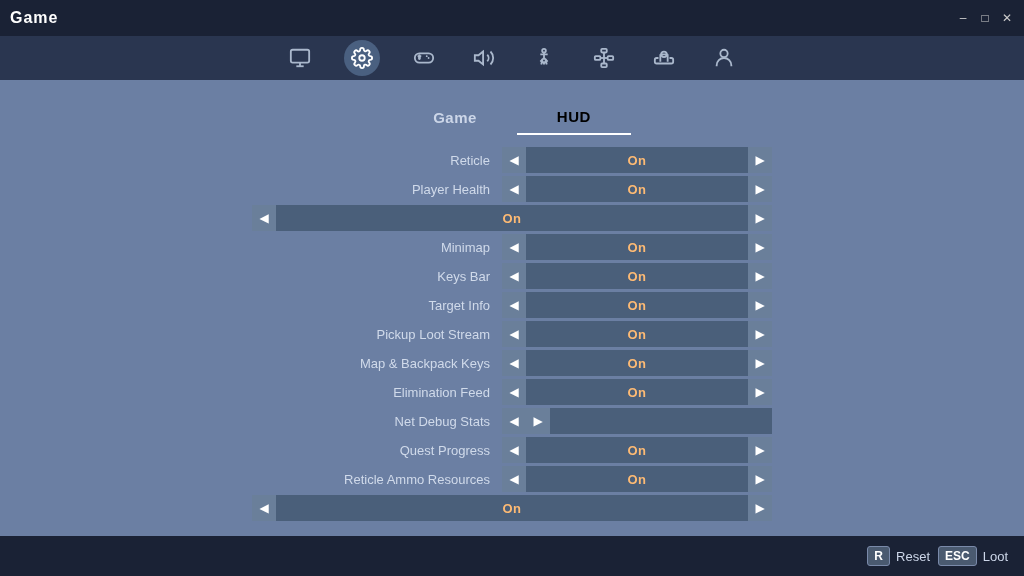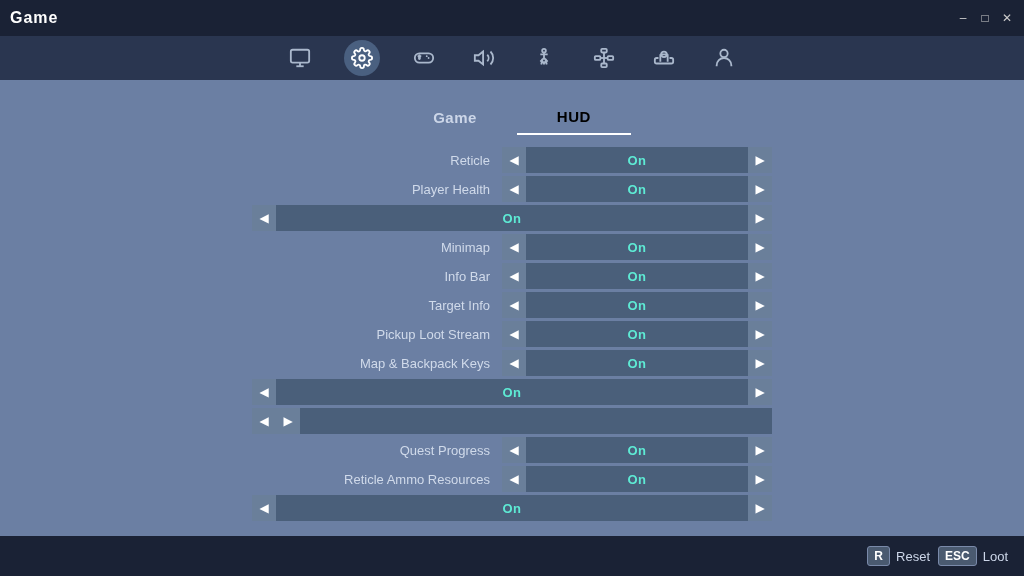--- a/index.html
+++ b/index.html
@@ -137,21 +137,21 @@
       font-size: 12px;
       cursor: pointer;
       display: flex;
       align-items: center;
       justify-content: center;
       flex-shrink: 0;
     }
     .setting-value {
       flex: 1;
       text-align: center;
-      color: #5eead4;
+      color: #fdba74;
       font-size: 13px;
       font-weight: bold;
       letter-spacing: 0.5px;
     }
 
     
     .footer {
       position: absolute;
       bottom: 0;
       left: 0;
@@ -308,21 +308,21 @@
       </div>
       <div class="setting-row">
         <span class="setting-label">Minimap</span>
         <div class="setting-control">
           <button class="arrow-btn">◀</button>
           <span class="setting-value">On</span>
           <button class="arrow-btn">▶</button>
         </div>
       </div>
       <div class="setting-row">
-        <span class="setting-label">Info Bar</span>
+        <span class="setting-label">Keys Bar</span>
         <div class="setting-control">
           <button class="arrow-btn">◀</button>
           <span class="setting-value">On</span>
           <button class="arrow-btn">▶</button>
         </div>
       </div>
       <div class="setting-row">
         <span class="setting-label">Target Info</span>
         <div class="setting-control">
           <button class="arrow-btn">◀</button>
@@ -340,27 +340,29 @@
       </div>
       <div class="setting-row">
         <span class="setting-label">Map &amp; Backpack Keys</span>
         <div class="setting-control">
           <button class="arrow-btn">◀</button>
           <span class="setting-value">On</span>
           <button class="arrow-btn">▶</button>
         </div>
       </div>
       <div class="setting-row">
-        <div class="setting-control">
-          <button class="arrow-btn">◀</button>
-          <span class="setting-value">On</span>
-          <button class="arrow-btn">▶</button>
-        </div>
-      </div>
-      <div class="setting-row">
+        <span class="setting-label">Elimination Feed</span>
+        <div class="setting-control">
+          <button class="arrow-btn">◀</button>
+          <span class="setting-value">On</span>
+          <button class="arrow-btn">▶</button>
+        </div>
+      </div>
+      <div class="setting-row">
+        <span class="setting-label">Net Debug Stats</span>
         <div class="setting-control">
           <button class="arrow-btn">◀</button>
           <button class="arrow-btn">▶</button>
         </div>
       </div>
       <div class="setting-row">
         <span class="setting-label">Quest Progress</span>
         <div class="setting-control">
           <button class="arrow-btn">◀</button>
           <span class="setting-value">On</span>

